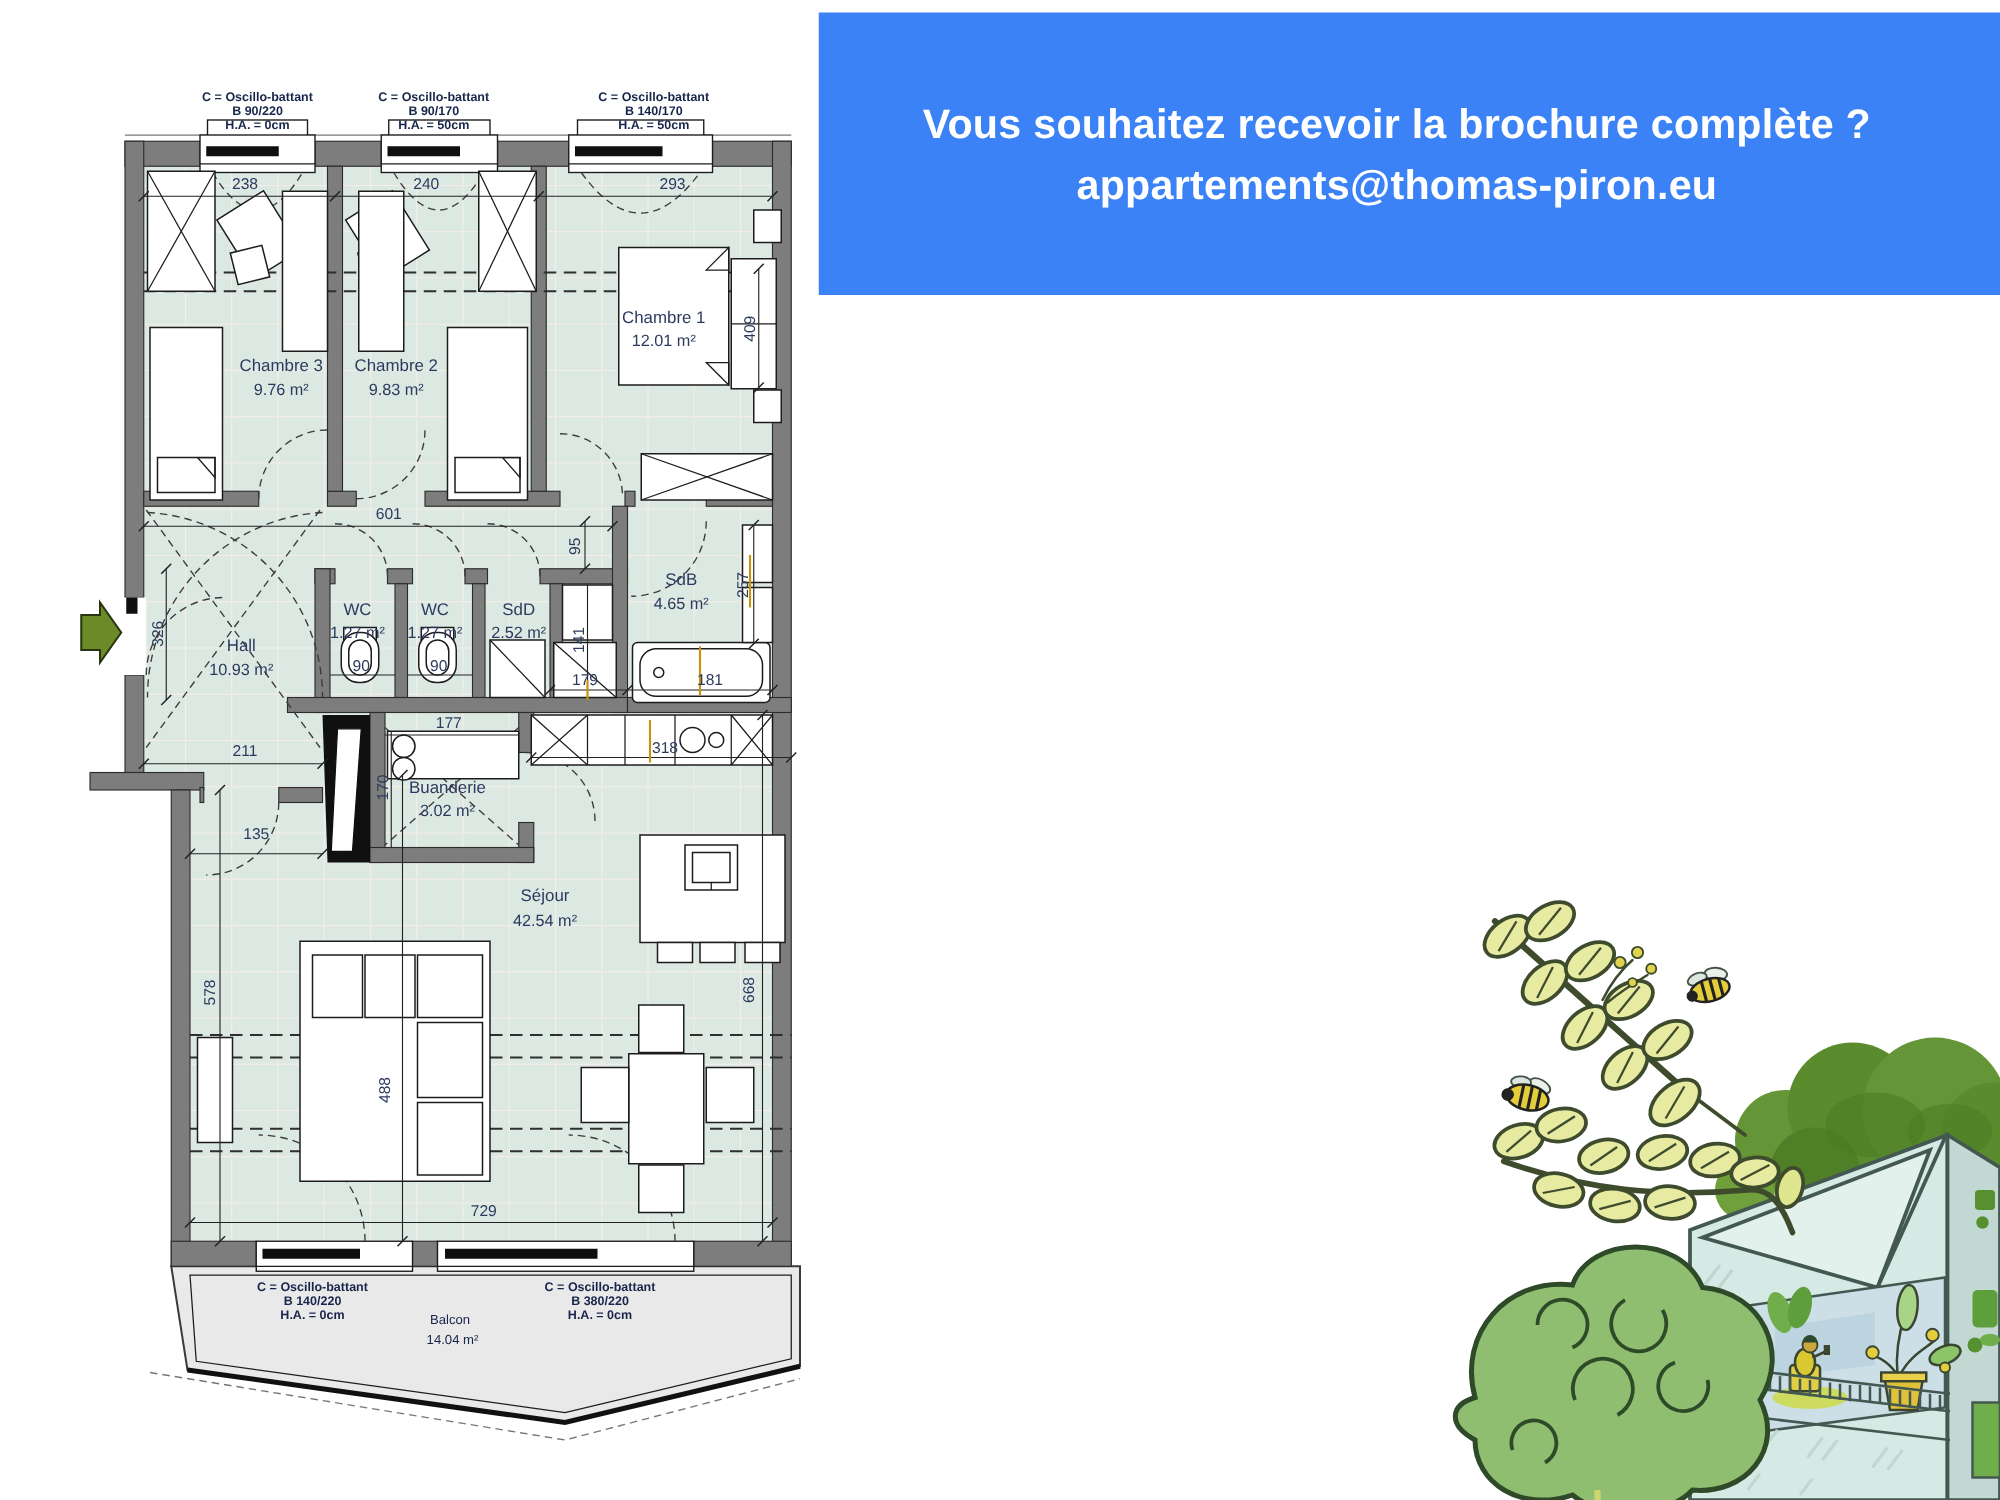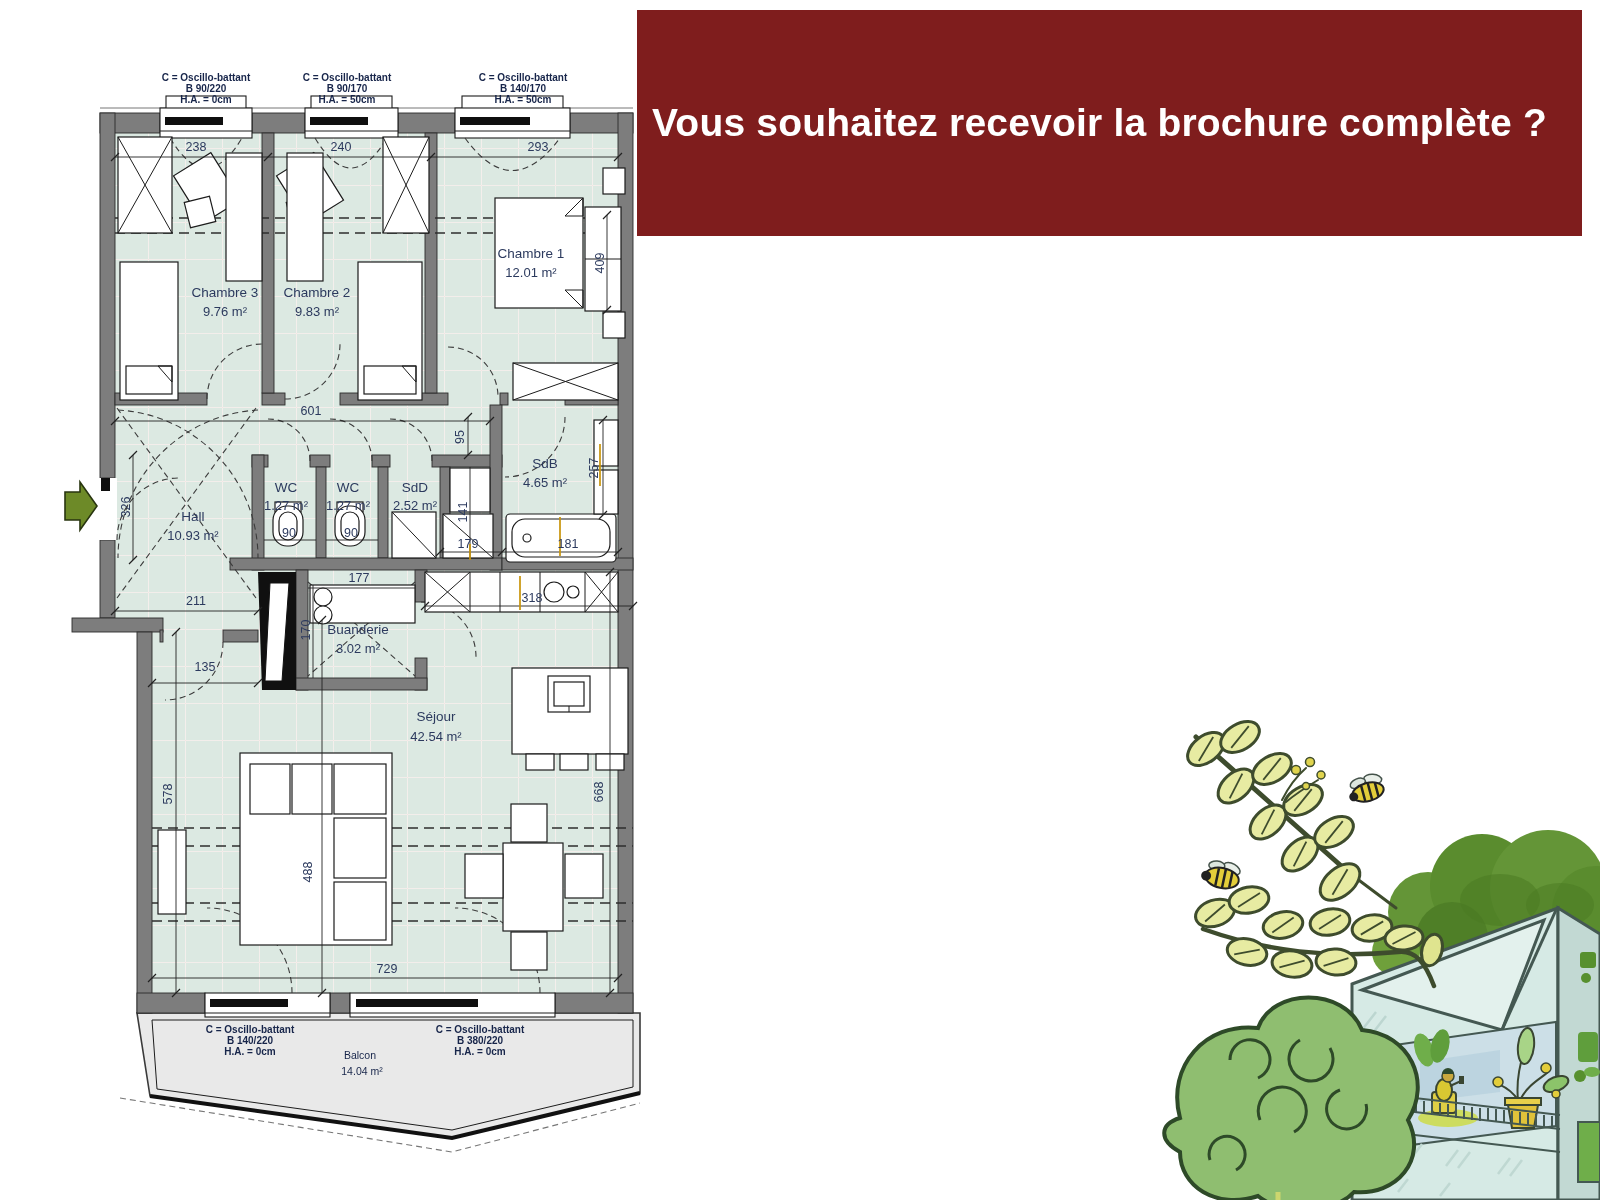--- a/index.html
+++ b/index.html
@@ -1,21 +1,21 @@
 <!DOCTYPE html>
 <html><head>
 <meta charset="utf-8">
 <style>
   html,body{margin:0;padding:0;background:#fff;}
   .stage{position:relative;width:1600px;height:1200px;background:#ffffff;overflow:hidden;
          font-family:"Liberation Sans",sans-serif;}
   .stage svg{position:absolute;left:0;top:0;}
-  .banner{position:absolute;left:637px;top:10px;width:945px;height:226px;background:#7f1d1d;
+  .banner{position:absolute;left:655px;top:10px;width:945px;height:226px;background:#3b82f6;
           color:#ffffff;display:flex;flex-direction:column;justify-content:center;align-items:center;
-          gap:11px;font-weight:700;font-size:39px;letter-spacing:.2px;text-align:center;
+          gap:11px;font-weight:700;font-size:33px;letter-spacing:.2px;text-align:center;
           padding-right:20px;box-sizing:border-box;}
   
   .wall{fill:#7d7d7d;stroke:#2c2c2c;stroke-width:.9;}
   .floorfill{fill:#dce9e2;}
   .balconyfill{fill:#e9e9e9;stroke:#3a3a3a;stroke-width:1.6;}
   .furn{fill:#ffffff;stroke:#1c1c1c;stroke-width:1.2;}
   .furnline{stroke:#1c1c1c;stroke-width:1;fill:none;}
   .dimline{stroke:#222;stroke-width:.9;fill:none;}
   .tick{stroke:#222;stroke-width:1.2;fill:none;}
   .gold{stroke:#c8940a;stroke-width:1.7;fill:none;}
@@ -547,15 +547,16 @@
       <ellipse cx="-6" cy="-12" rx="8" ry="4.5" fill="#dde6de" stroke="#44524a" stroke-width="1.5" transform="rotate(-8)"></ellipse>
       <ellipse rx="17" ry="10" fill="#e3cd3a" stroke="#222" stroke-width="2"></ellipse>
       <path d="M-5 -9 V9 M2 -10 V10 M9 -8 V8" stroke="#222" stroke-width="2.5" fill="none"></path>
       <circle cx="-16" cy="1" r="5" fill="#222"></circle>
     </g>
   </g>
 </svg>
 
 <div class="banner">
   <div>Vous souhaitez recevoir la brochure complète ?</div>
+  <div>appartements@thomas-piron.eu</div>
 </div>
 
 </div>
 
 </body></html>

